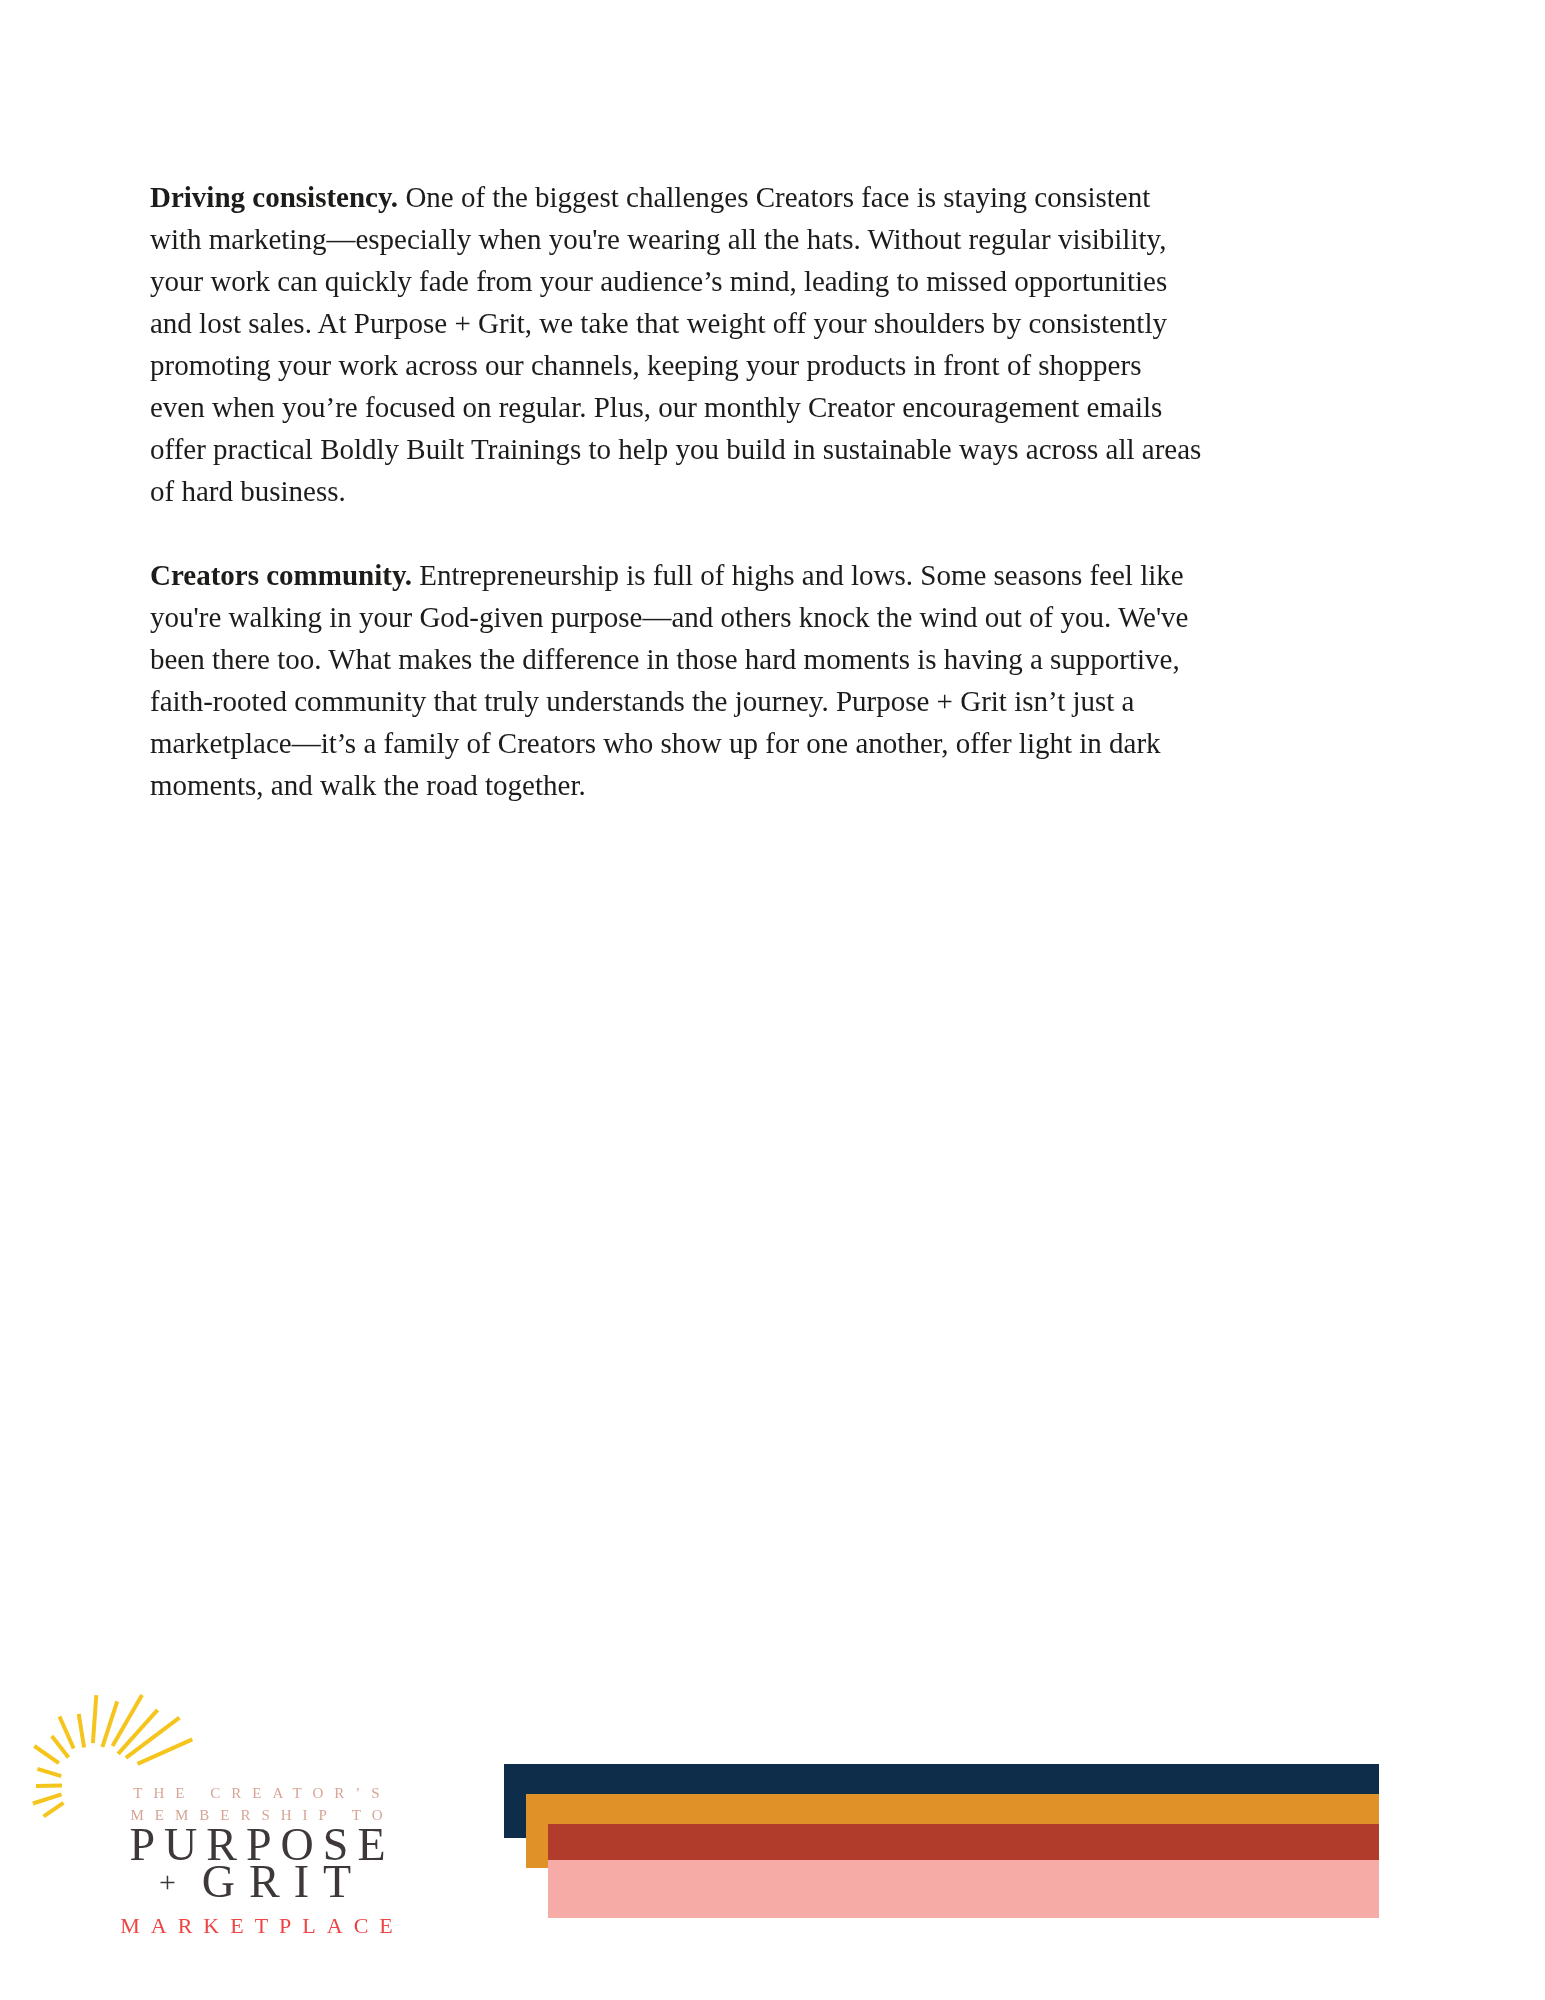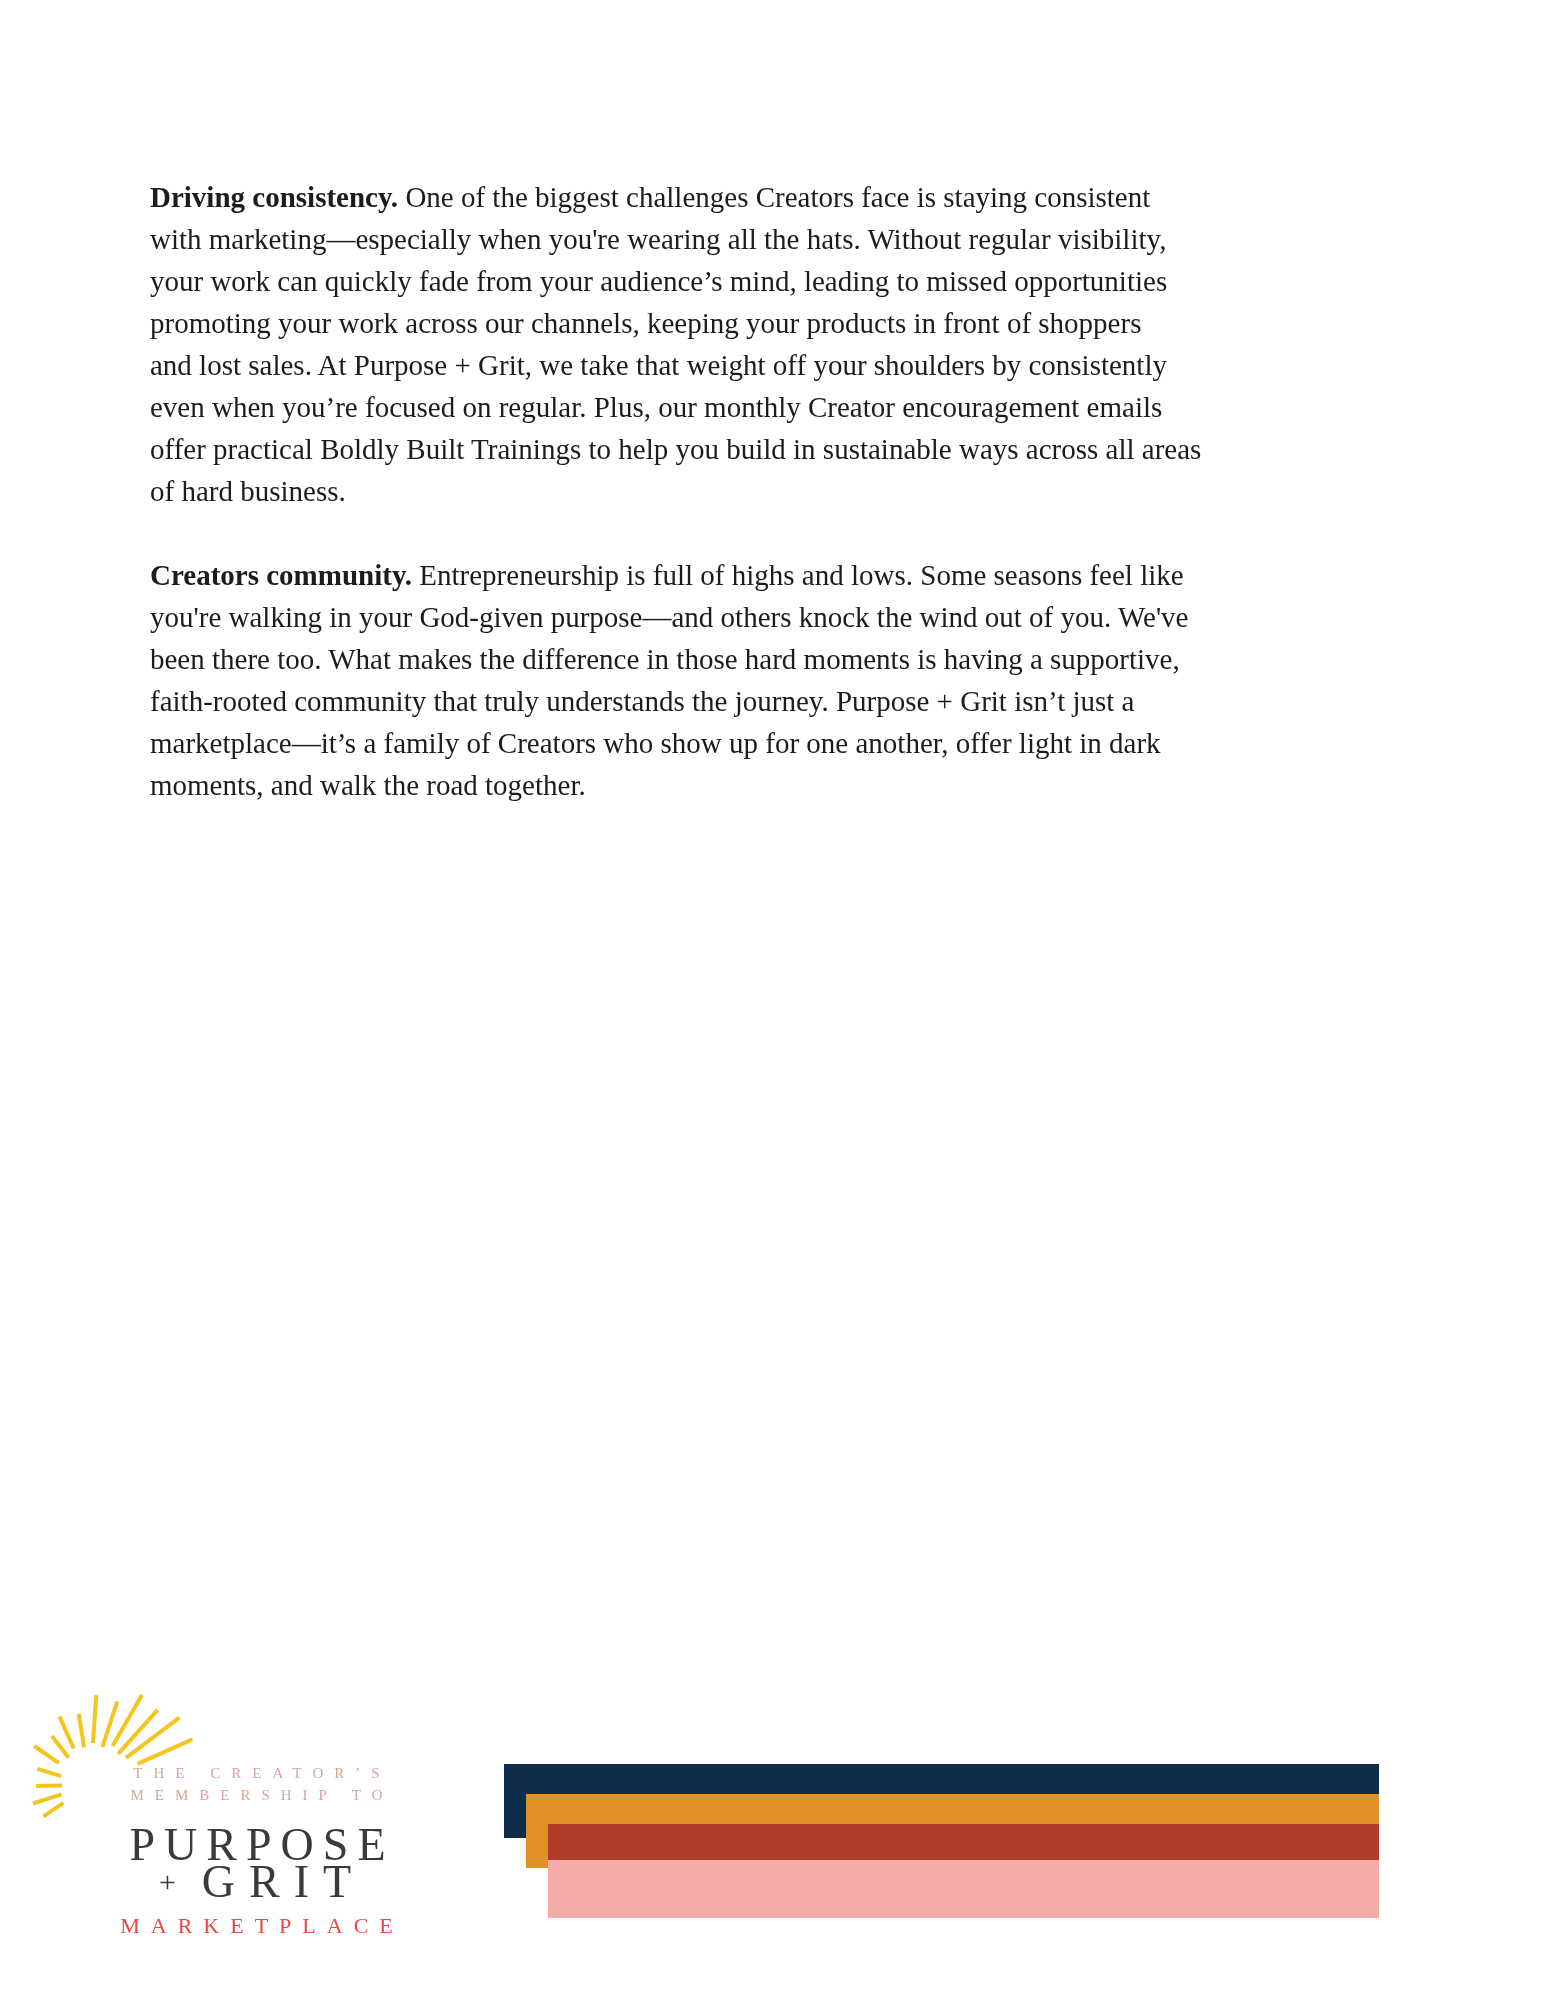--- a/index.html
+++ b/index.html
@@ -24,21 +24,21 @@
   .paragraph + .paragraph { margin-top:42px; }
   .paragraph strong { font-weight:bold; }
 
   
   .logo { position:absolute; left:20px; top:1680px; width:400px; height:290px; }
   .sunburst { position:absolute; left:0; top:0; }
   .logo-line {
     position:absolute; left:87px; width:310px;
     text-align:center; line-height:1; white-space:nowrap;
   }
-  .tagline { font-size:15px; letter-spacing:11px; font-weight:normal; }
+  .tagline { font-size:15px; letter-spacing:11px; font-weight:normal;margin-top:20px; }
   .tagline-1 { top:86px; }
   .tagline-2 { top:108px; }
   .brand { font-size:46px; letter-spacing:9px; }
   .brand-purpose { top:142px; }
   .brand-grit { top:179px; }
   .brand-grit .plus { font-size:30px; letter-spacing:0; margin-right:26px; vertical-align:5px; }
   .brand-grit .grit { letter-spacing:14px; }
   .subtitle { top:235px; font-size:22px; letter-spacing:11px; }
 
   
@@ -51,22 +51,22 @@
 </head>
 <body>
 
 <div class="page">
 
   <div class="body-text" id="body-text" style="color: rgb(28, 28, 26);">
       <div class="paragraph">
         <div class="text-line"><strong>Driving consistency.</strong> One of the biggest challenges Creators face is staying consistent</div>
         <div class="text-line">with marketing—especially when you're wearing all the hats. Without regular visibility,</div>
         <div class="text-line">your work can quickly fade from your audience’s mind, leading to missed opportunities</div>
+        <div class="text-line">and lost sales. At Purpose + Grit, we take that weight off your shoulders by consistently</div>
         <div class="text-line">promoting your work across our channels, keeping your products in front of shoppers</div>
-        <div class="text-line">and lost sales. At Purpose + Grit, we take that weight off your shoulders by consistently</div>
         <div class="text-line">even when you’re focused on regular. Plus, our monthly Creator encouragement emails</div>
         <div class="text-line">offer practical Boldly Built Trainings to help you build in sustainable ways across all areas</div>
         <div class="text-line">of hard business.</div>
       </div>
       <div class="paragraph">
         <div class="text-line"><strong>Creators community.</strong> Entrepreneurship is full of highs and lows. Some seasons feel like</div>
         <div class="text-line">you're walking in your God-given purpose—and others knock the wind out of you. We've</div>
         <div class="text-line">been there too. What makes the difference in those hard moments is having a supportive,</div>
         <div class="text-line">faith-rooted community that truly understands the journey. Purpose + Grit isn’t just a</div>
         <div class="text-line">marketplace—it’s a family of Creators who show up for one another, offer light in dark</div>

